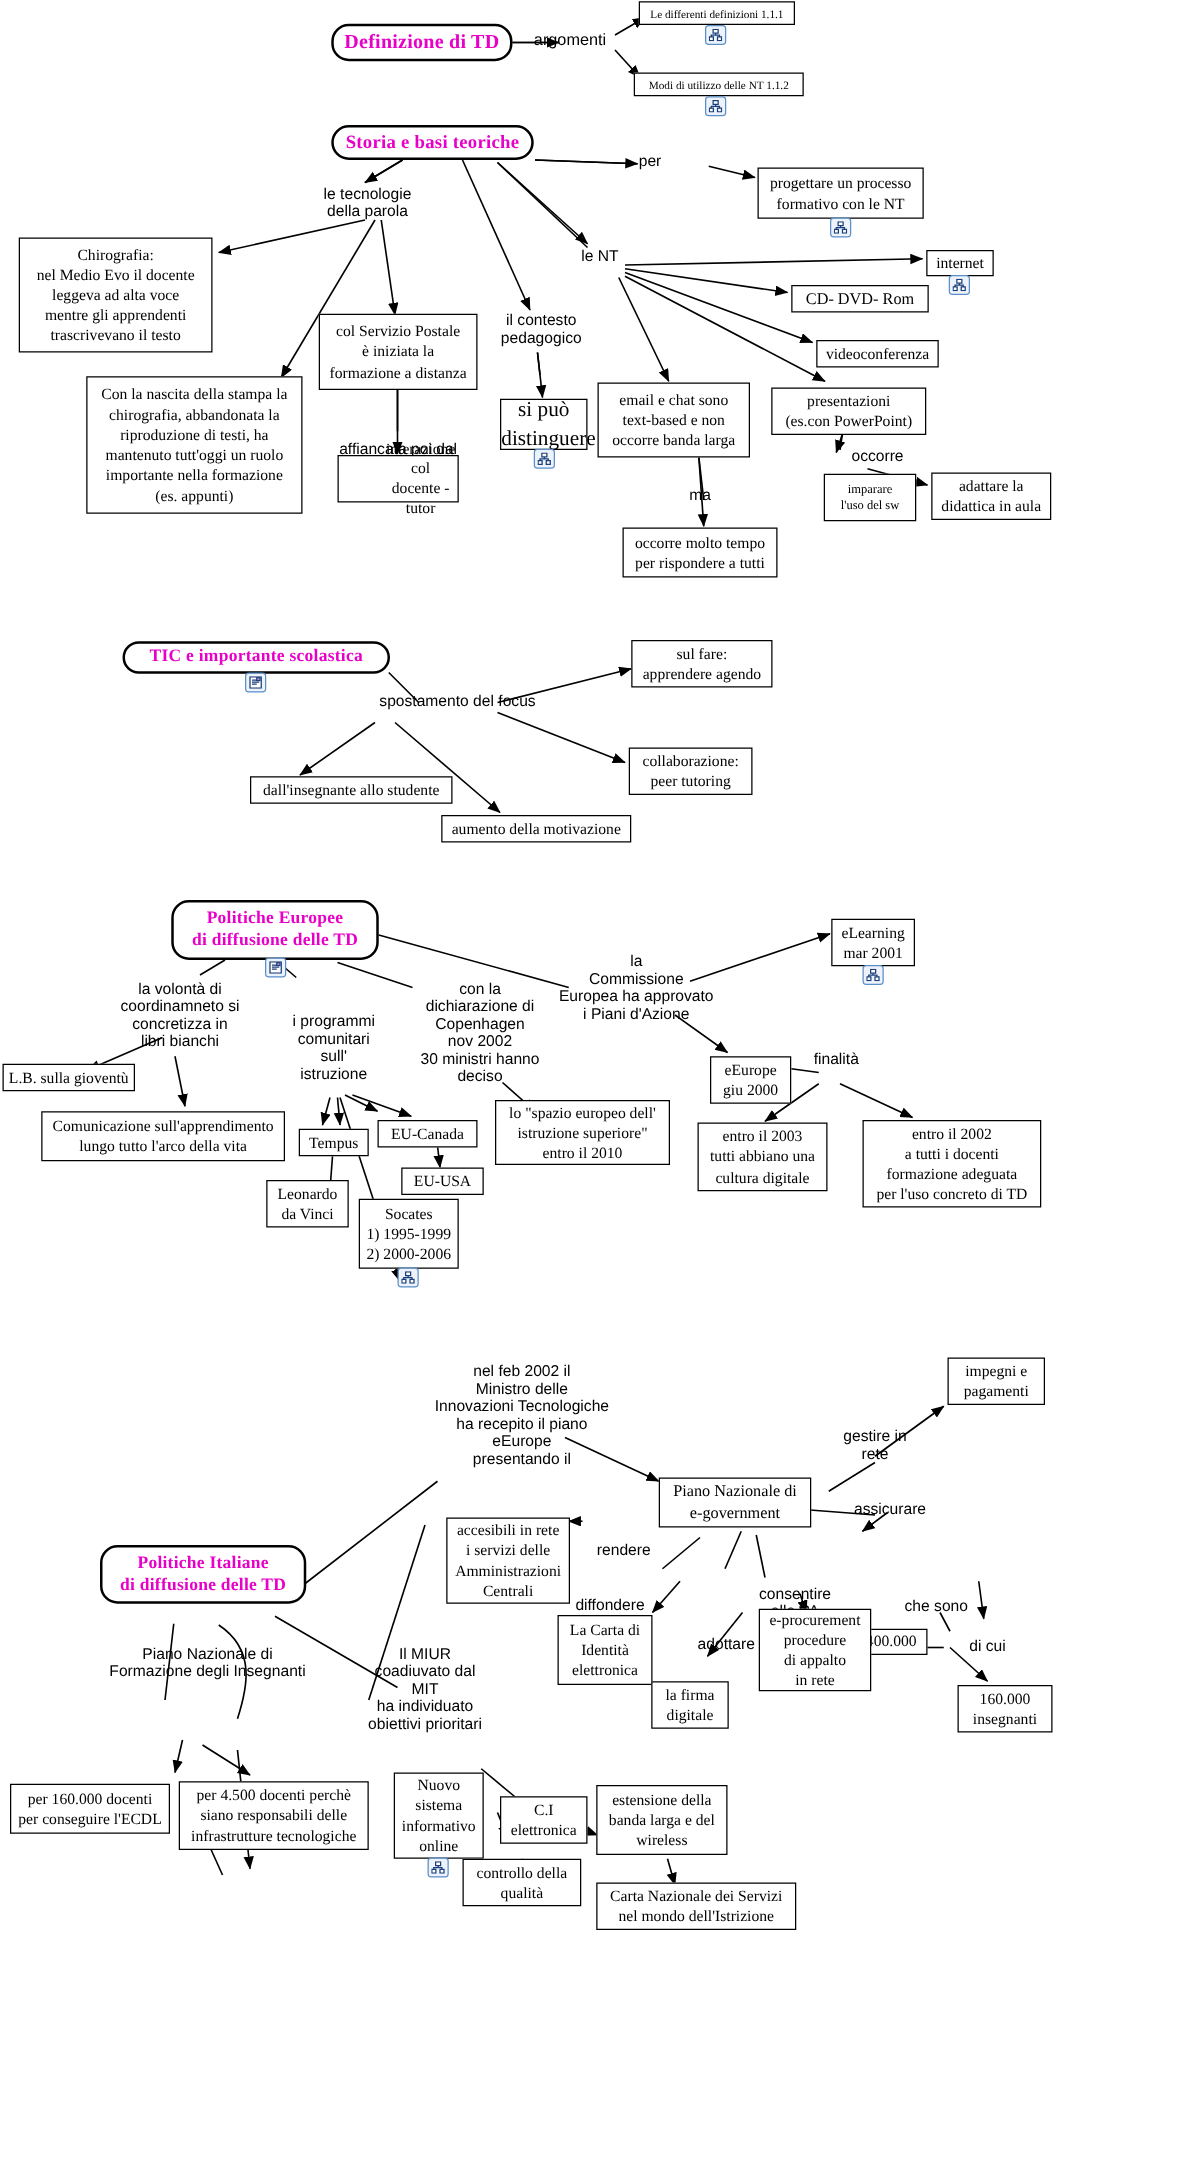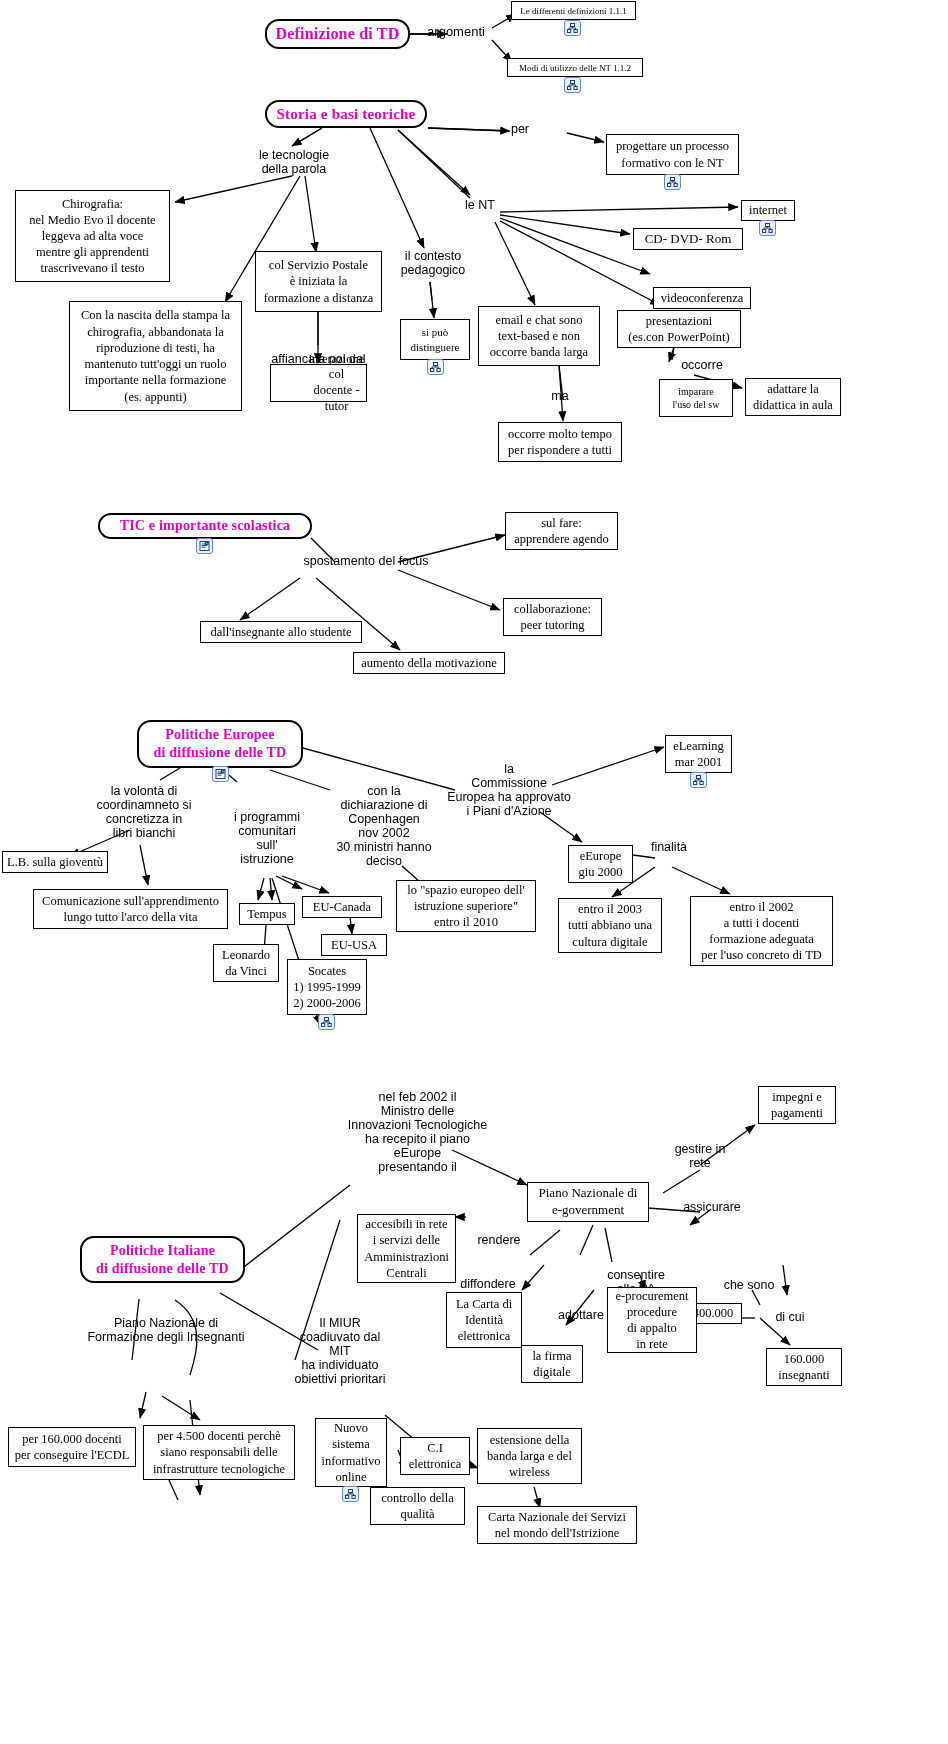--- a/index.html
+++ b/index.html
@@ -218,21 +218,21 @@
 importante nella formazione
 (es. appunti)</span>
   </div>
 
   <div class="node" style="left:270px;top:364px;width:97px;height:38px;padding-left:36px;">
     <span class="txt" style="font-size:12.5px;line-height:1.25;">interazione col
 docente - tutor</span>
   </div>
 
   <div class="node" style="left:400px;top:319px;width:70px;height:41px;">
-    <span class="txt" style="font-size:11px;line-height:1.3;">si può
+    <span class="txt" style="font-size:17px;line-height:1.3;">si può
 distinguere</span>
   </div>
   <div class="ico" style="left:427px;top:359px;">
     <svg width="11" height="10" viewBox="0 0 11 10">
         <rect x="3.5" y="0.5" width="4" height="3" fill="#fff" stroke="#1b3f7a"></rect>
         <rect x="0.5" y="6.5" width="3.2" height="3" fill="#fff" stroke="#1b3f7a"></rect>
         <rect x="7" y="6.5" width="3.2" height="3" fill="#fff" stroke="#1b3f7a"></rect>
         <path d="M5.5,3.5 L5.5,5 M2,6.5 L2,5 L8.6,5 L8.6,6.5" stroke="#1b3f7a" fill="none"></path>
       </svg>
   </div>
@@ -270,21 +270,21 @@
         <rect x="0.5" y="6.5" width="3.2" height="3" fill="#fff" stroke="#1b3f7a"></rect>
         <rect x="7" y="6.5" width="3.2" height="3" fill="#fff" stroke="#1b3f7a"></rect>
         <path d="M5.5,3.5 L5.5,5 M2,6.5 L2,5 L8.6,5 L8.6,6.5" stroke="#1b3f7a" fill="none"></path>
       </svg>
   </div>
 
   <div class="node" style="left:633px;top:228px;width:110px;height:22px;">
     <span class="txt" style="font-size:13px;">CD- DVD- Rom</span>
   </div>
 
-  <div class="node" style="left:653px;top:287px;width:98px;height:22px;">
+  <div class="node" style="left:653px;top:272px;width:98px;height:22px;">
     <span class="txt" style="font-size:12.5px;">videoconferenza</span>
   </div>
 
   <div class="node" style="left:617px;top:310px;width:124px;height:38px;">
     <span class="txt" style="font-size:12.5px;line-height:1.3;">presentazioni
 (es.con PowerPoint)</span>
   </div>
 
   <div class="node" style="left:659px;top:379px;width:74px;height:38px;">
     <span class="txt" style="font-size:10px;line-height:1.3;">imparare

